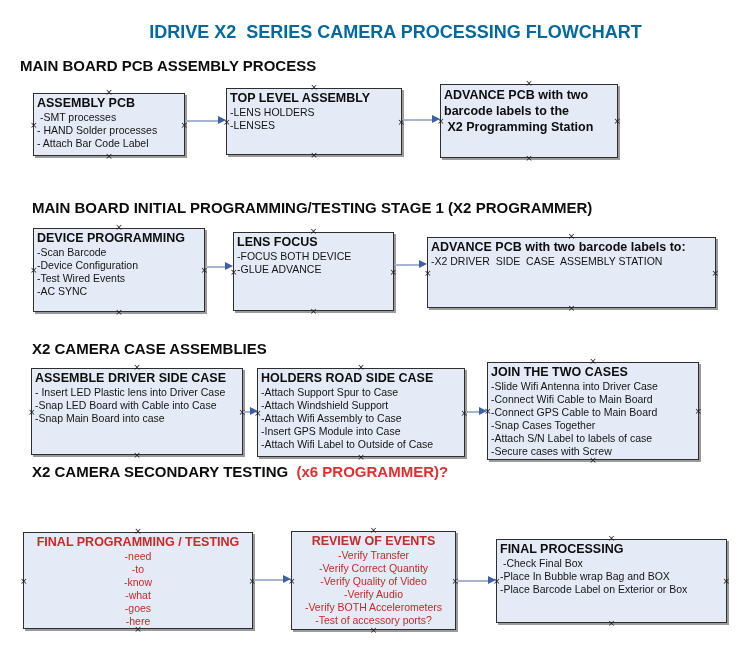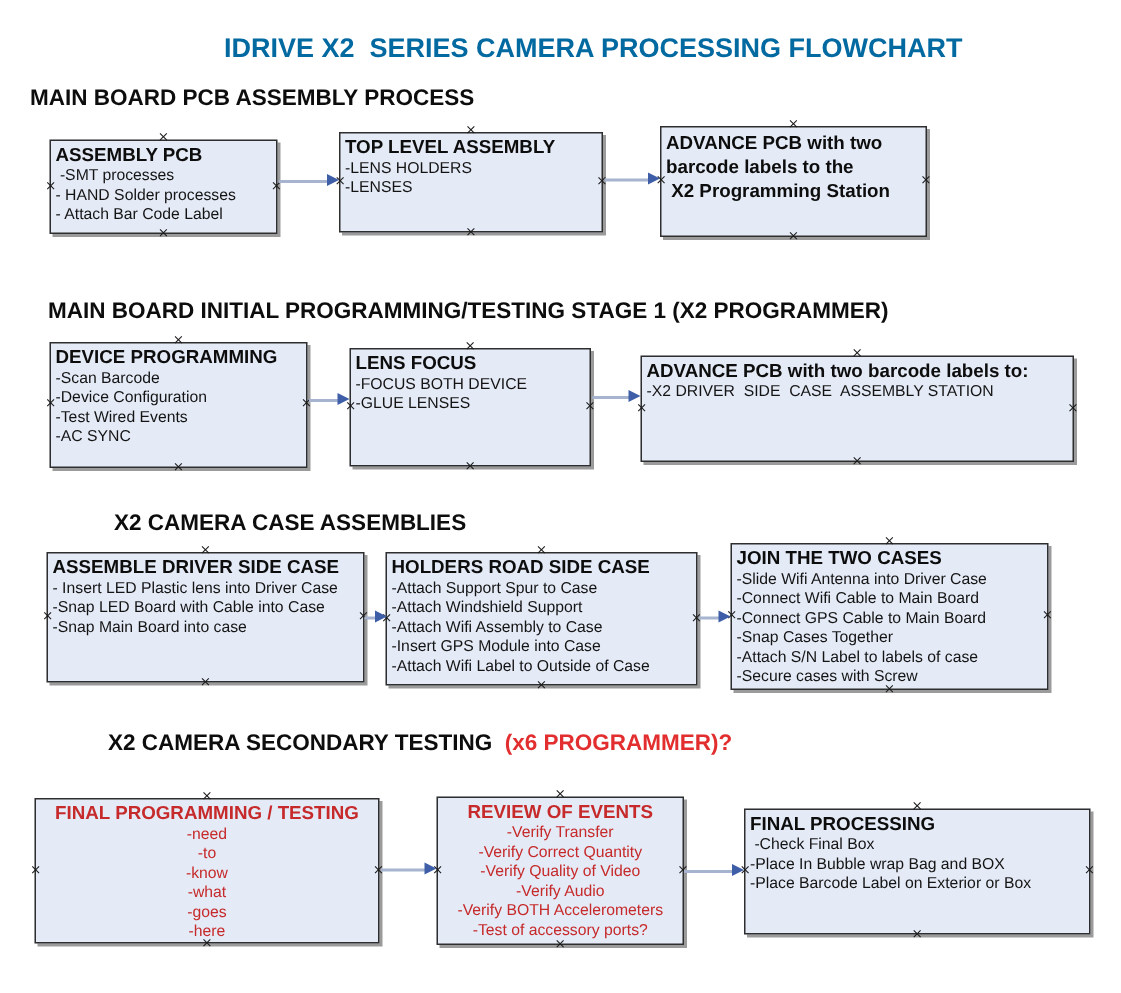--- a/index.html
+++ b/index.html
@@ -11,22 +11,22 @@
     position:absolute; top:22px; left:0; width:100%; box-sizing:border-box;
     padding-left:44px; text-align:center; font-size:18px; font-weight:bold;
     white-space:pre; color:#0369a1;
   }
   .section-heading {
     position:absolute; font-size:15px; font-weight:bold; white-space:pre; color:#0d0d0d;
   }
   .section-heading .red-part { color:var(--heading_red); white-space:pre; }
   #sh1 { left:20px; top:57px; }
   #sh2 { left:32px; top:199px; }
-  #sh3 { left:32px; top:340px;margin-left:44px; }
-  #sh4 { left:32px; top:487px;margin-left:40px; }
+  #sh3 { left:32px; top:340px; }
+  #sh4 { left:32px; top:463px; }
 
   .box {
     position:absolute; box-sizing:border-box;
     background:var(--box_fill); border:1.5px solid var(--box_border);
     box-shadow:2px 2px 0 var(--box_shadow);
     padding:2px 3px;
   }
   .box-title {
     font-size:12.5px; font-weight:bold; line-height:15px; white-space:pre; color:#0d0d0d;
   }
@@ -135,21 +135,21 @@
       </div>
   <span class="cp cp-t">×</span>
       <span class="cp cp-b">×</span>
       <span class="cp cp-l">×</span>
       <span class="cp cp-r">×</span>
     </div>
   <div class="box" id="box-e">
     <div class="box-title">LENS FOCUS</div>
     <div>
         <div class="box-item">-FOCUS BOTH DEVICE</div>
-        <div class="box-item">-GLUE LENSES</div>
+        <div class="box-item">-GLUE ADVANCE</div>
       </div>
   <span class="cp cp-t">×</span>
       <span class="cp cp-b">×</span>
       <span class="cp cp-l">×</span>
       <span class="cp cp-r">×</span>
     </div>
   <div class="box" id="box-f">
     <div class="box-title">ADVANCE PCB with two barcode labels to:</div>
     <div>
         <div class="box-item">-X2 DRIVER  SIDE  CASE  ASSEMBLY STATION</div>

